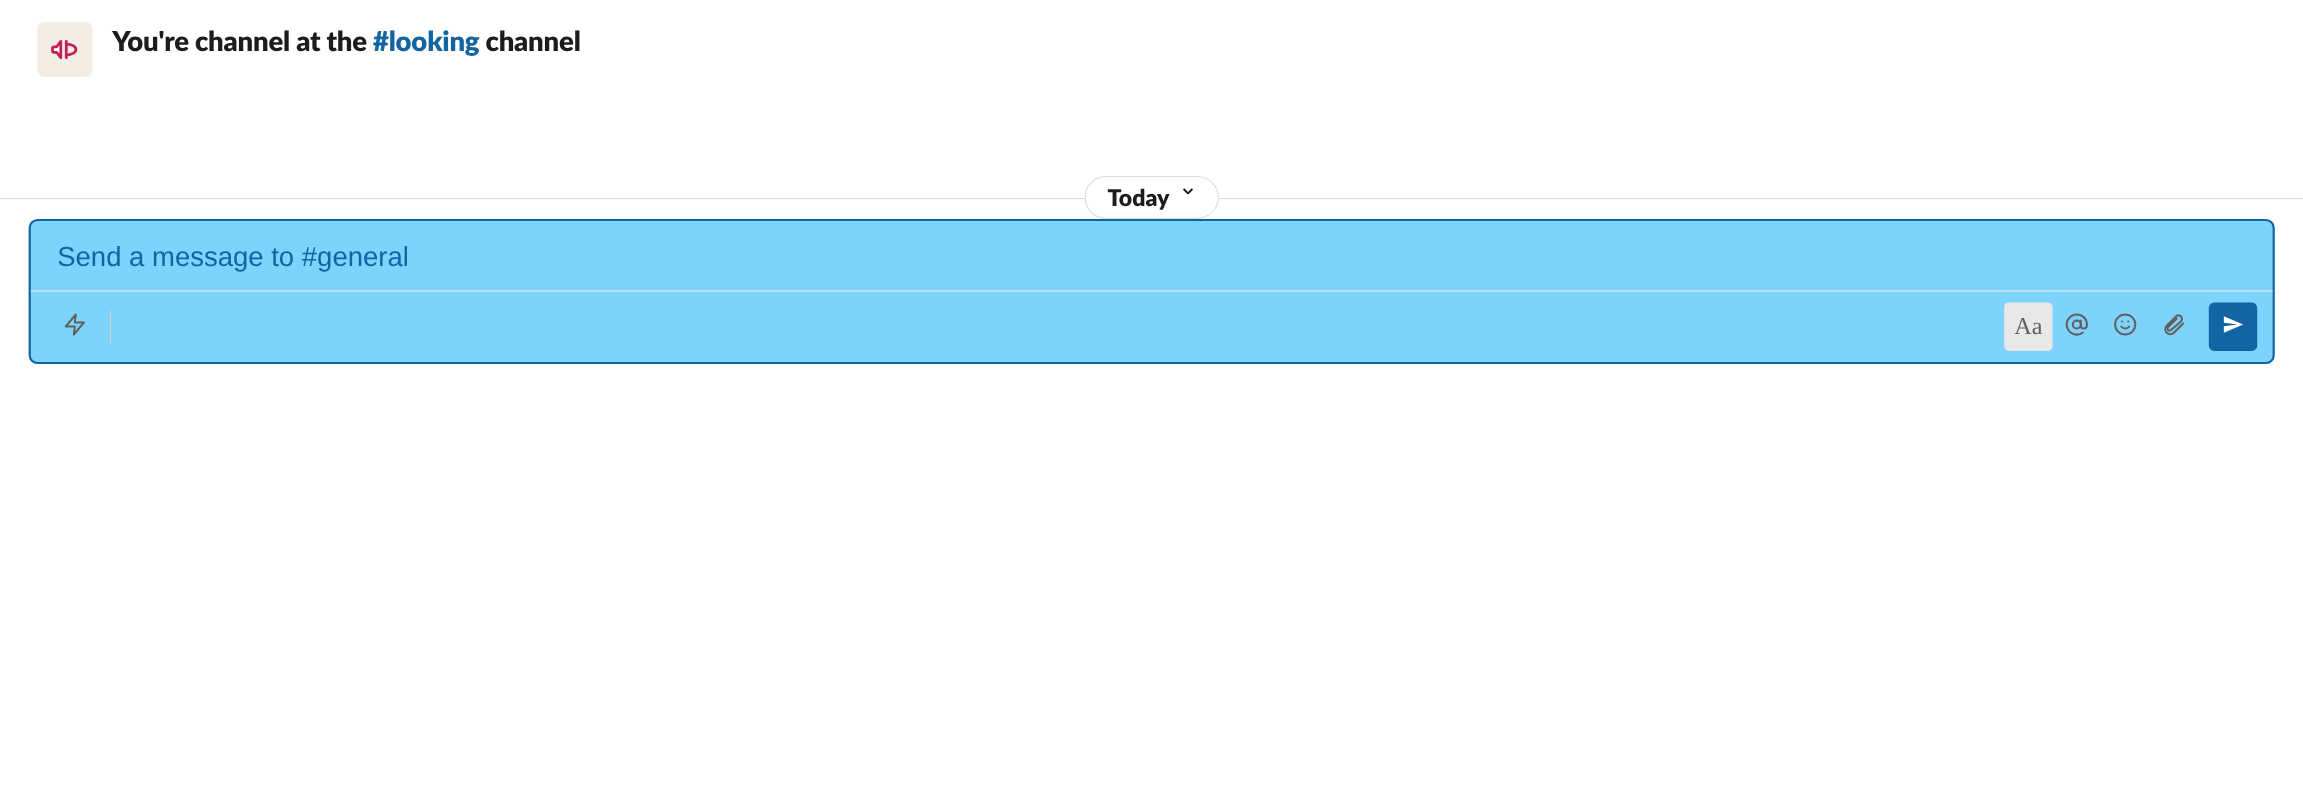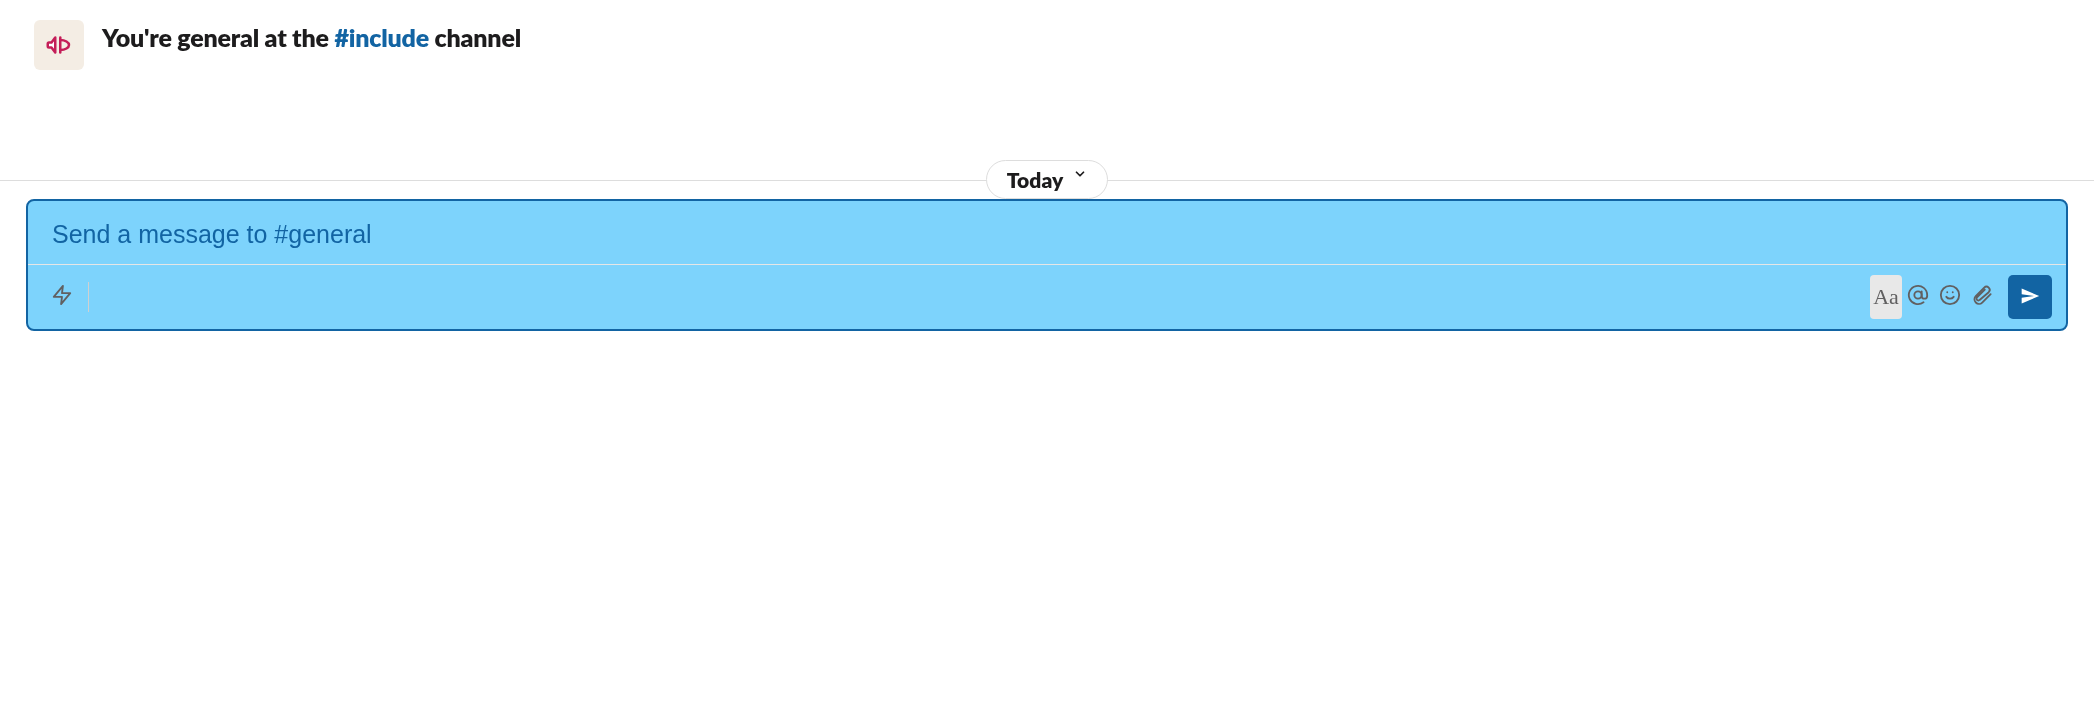--- a/index.html
+++ b/index.html
@@ -124,21 +124,21 @@
   }
   .composer-top input::placeholder { color: var(--link-blue); }
   .composer-bot {
     display: flex;
     align-items: center;
     justify-content: space-between;
     padding: 10px 14px 10px 18px;
   }
   .left-actions, .right-actions { display: flex; align-items: center; }
   .act {
-    width: 32px; height: 44px;
+    width: 44px; height: 44px;
     display: flex; align-items: center; justify-content: center;
     border-radius: 4px;
     color: var(--icon-grey);
     font-size: 22px;
     cursor: pointer;
   }
   .act.box { background: var(--hover-grey); }
   .v-sep {
     width: 1px; height: 30px;
     background: #d0d0d0;
@@ -162,21 +162,21 @@
   <div class="intro">
     <div class="intro-icon">
       <svg width="30" height="30" viewBox="0 0 24 24" fill="none" stroke="#c41e58" stroke-width="2" stroke-linecap="round" stroke-linejoin="round">
         <path d="M3 11v2a1 1 0 0 0 1 1h2l3 4v-12l-3 4H4a1 1 0 0 0-1 1z" fill="#fff"></path>
         <path d="M13 8c4 0 7 1.8 7 4s-3 4-7 4"></path>
         <path d="M13 6v12"></path>
       </svg>
     </div>
     <div class="intro-text">
       <div class="intro-title">
-        <span>You're general at the </span><span class="chan">#include</span><span> channel</span>
+        <span>You're channel at the </span><span class="chan">#looking</span><span> channel</span>
       </div>
     </div>
   </div>
 
   <div class="date-div">
     <div class="line"></div>
     <div class="date-pill">
       <span>Today</span>
       <span class="chev">
         <svg width="14" height="14" viewBox="0 0 24 24" fill="none" stroke="#1d1c1d" stroke-width="3" stroke-linecap="round" stroke-linejoin="round">

